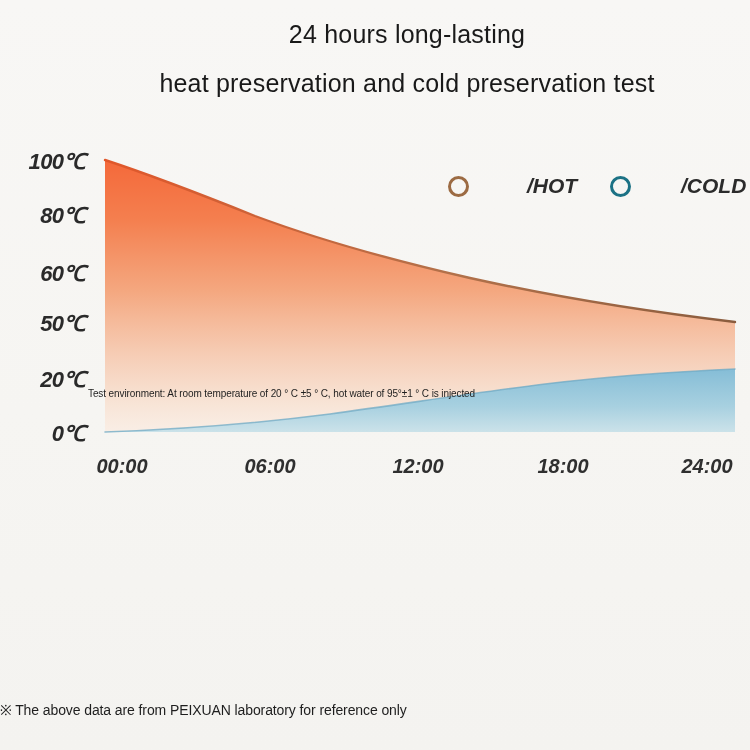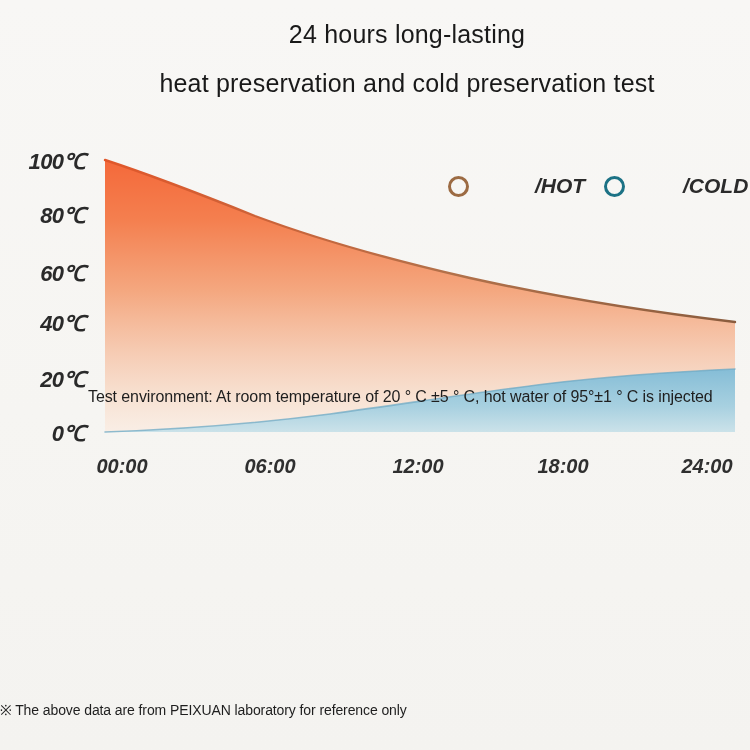--- a/index.html
+++ b/index.html
@@ -99,21 +99,21 @@
     position: absolute;
     left: 440px;
     top: 44px;
     width: 300px;
     height: 40px;
   }
   .legend-item {
     position: absolute;
     display: flex;
     align-items: center;
-    gap: 8px;
+    gap: 0;
   }
   .legend-marker {
     width: 21px;
     height: 21px;
     border-radius: 50%;
     box-sizing: border-box;
   }
   .legend-marker.hot {
     border: 3px solid #9c6b43;
   }
@@ -122,38 +122,38 @@
   }
   .legend-text {
     font-size: 21px;
     font-style: italic;
     font-weight: 700;
     color: #2b2b2b;
     white-space: nowrap;
   }
   .legend-item.hot-item { left: 8px; }
   .legend-item.hot-item .legend-text { margin-left: 58px; }
-  .legend-item.cold-item { left: 164px; }
+  .legend-item.cold-item { left: 170px; }
   .legend-item.cold-item .legend-text { margin-left: 50px; }
 
   
   .info {
     position: absolute;
     left: 88px;
     width: 620px;
   }
   .info-heading {
     font-size: 23px;
     color: #141414;
     letter-spacing: 0.1px;
     margin: 0 0 7px 0;
     font-weight: 400;
   }
   .info-sub {
-    font-size: 16px;
+    font-size: 10px;
     color: #1e1e1e;
     letter-spacing: -0.1px;
     white-space: nowrap;
   }
   .info-1 { top: 388px; }
   .info-2 { top: 468px; }
 
   .footer {
     position: absolute;
     left: 0;
@@ -218,21 +218,21 @@
       <path fill="none" stroke="#6fa9c4" stroke-width="1.6" stroke-opacity="0.75" stroke-linecap="round" d="M105,302
                C 190,299 260,293 330,284
                C 410,273 480,262 545,254
                C 620,245 690,241 735,239"></path>
     </svg>
 
     <div class="y-axis">
       <div class="y-label" style="top:30px">100℃</div>
       <div class="y-label" style="top:84px">80℃</div>
       <div class="y-label" style="top:142px">60℃</div>
-      <div class="y-label" style="top:192px">40℃</div>
+      <div class="y-label" style="top:192px">50℃</div>
       <div class="y-label" style="top:248px">20℃</div>
       <div class="y-label" style="top:302px">0℃</div>
     </div>
 
     <div class="x-axis" style="top:325px">
       <div class="x-label" style="left:122px">00:00</div>
       <div class="x-label" style="left:270px">06:00</div>
       <div class="x-label" style="left:418px">12:00</div>
       <div class="x-label" style="left:563px">18:00</div>
       <div class="x-label" style="left:707px">24:00</div>

